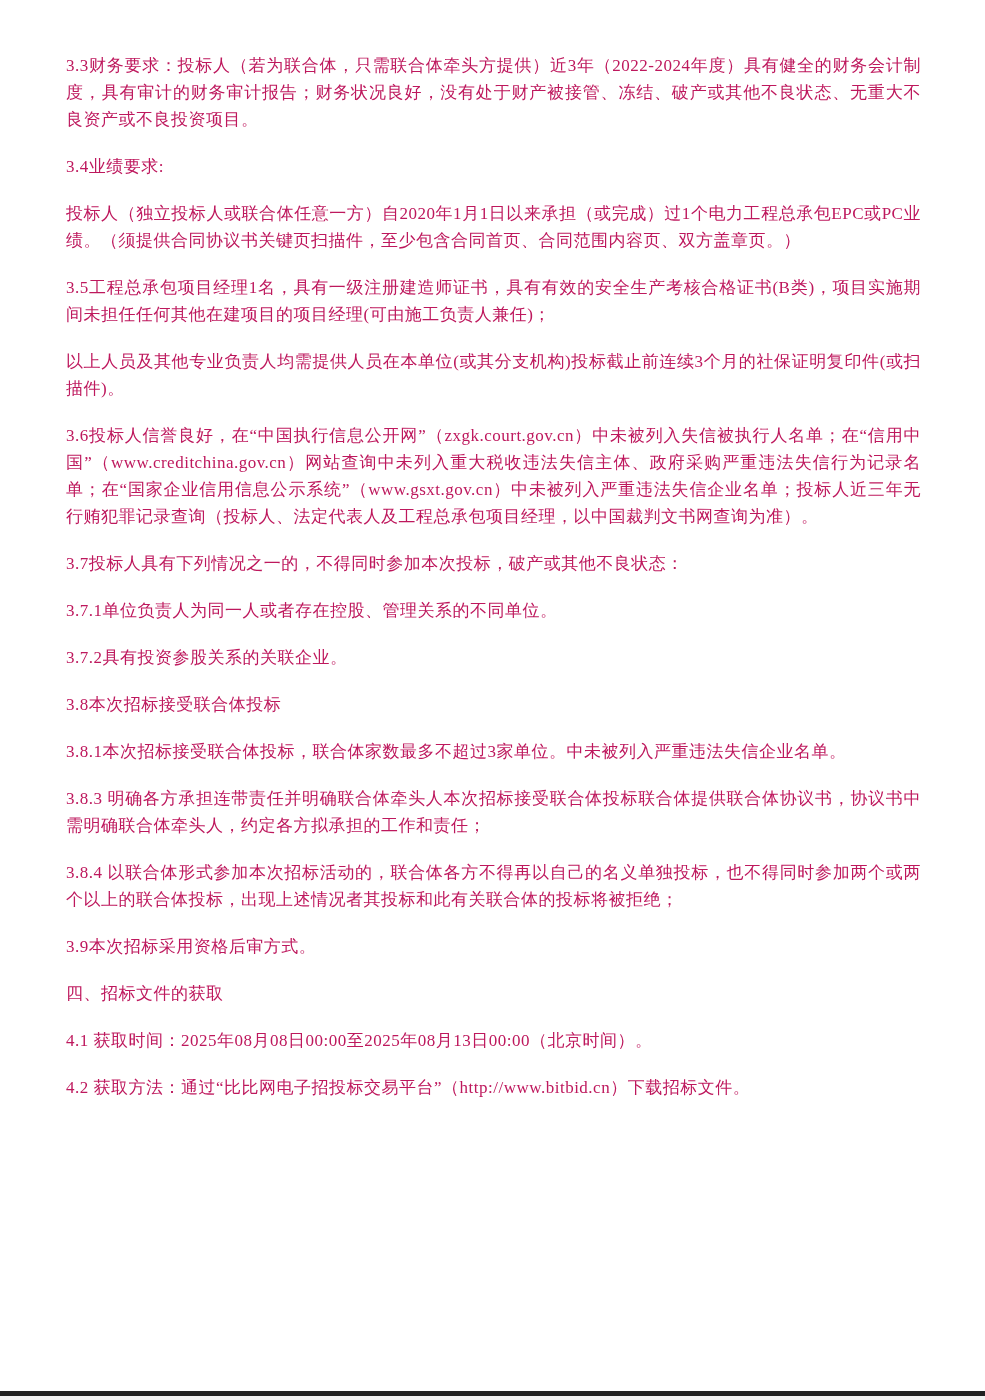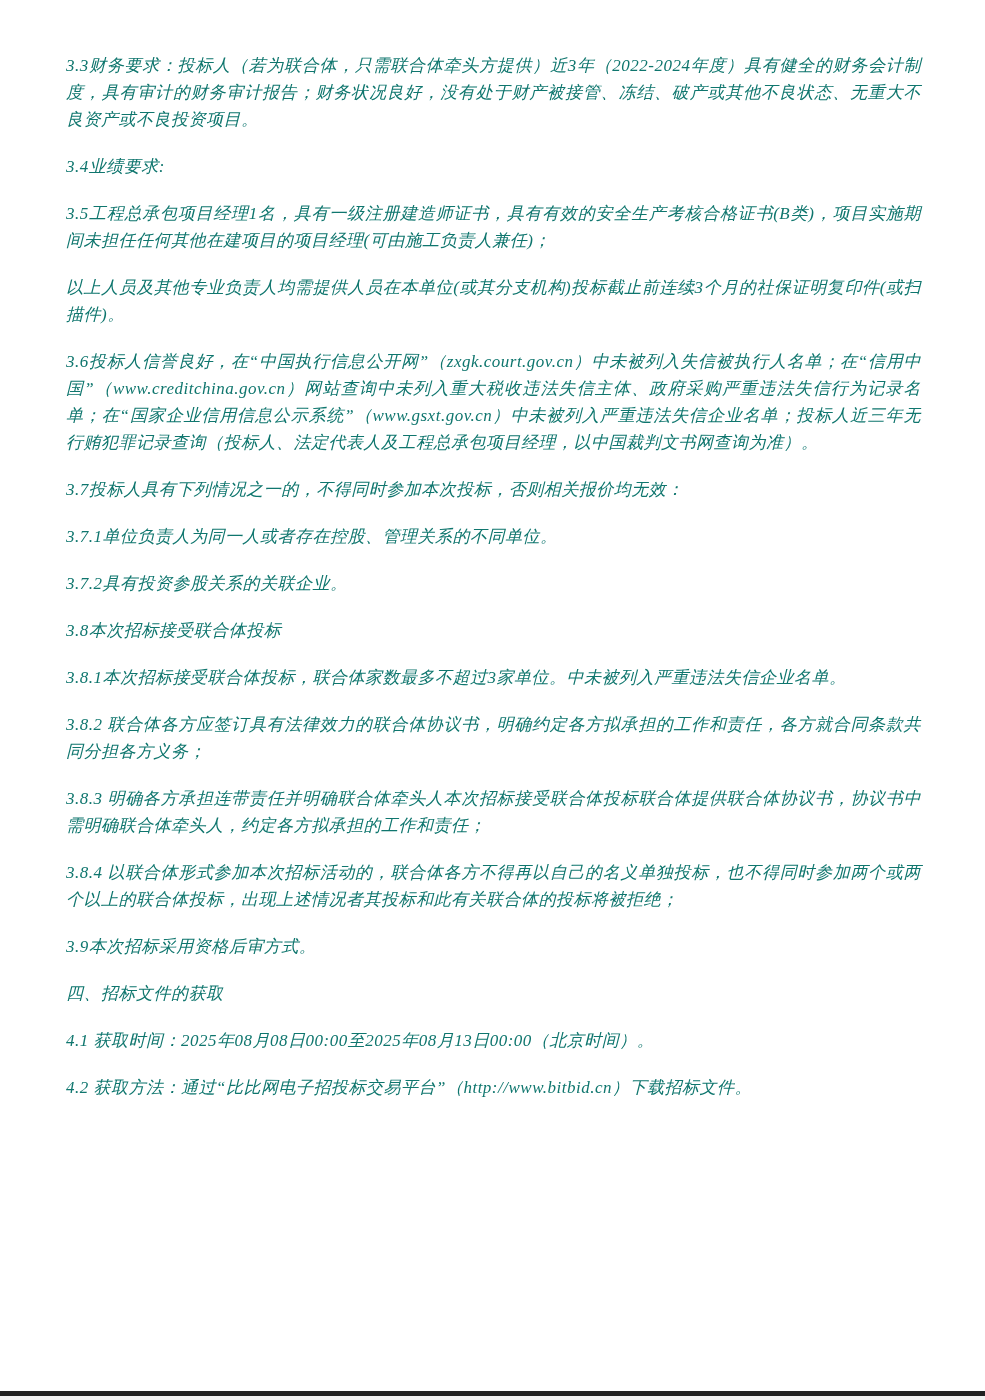--- a/index.html
+++ b/index.html
@@ -23,25 +23,24 @@
     background: #ffffff;
   }
   .content {
     padding: 52px 64px 0 66px;
   }
   .para {
     margin: 0 0 20px 0;
     font-size: 17px;
     line-height: 27px;
     letter-spacing: 0.5px;
-    color: #0f766e;
+    color: #be185d;
     text-align: justify;
     text-justify: inter-ideograph;
     word-break: break-all;
-    font-style: italic;
   }
   .bottom-border {
     position: absolute;
     left: 0;
     top: 1391px;
     width: 985px;
     height: 5px;
     background: #212121;
   }
   .bottom-strip {
@@ -53,29 +52,29 @@
     background: #f2f2f2;
   }
 </style>
 </head>
 <body>
 
 <div class="page">
   <div class="content">
     <p class="para">3.3财务要求：投标人（若为联合体，只需联合体牵头方提供）近3年（2022-2024年度）具有健全的财务会计制度，具有审计的财务审计报告；财务状况良好，没有处于财产被接管、冻结、破产或其他不良状态、无重大不良资产或不良投资项目。</p>
     <p class="para">3.4业绩要求:</p>
+    <p class="para">投标人（独立投标人或联合体任意一方）自2020年1月1日以来承担（或完成）过1个电力工程总承包EPC或PC业绩。（须提供合同协议书关键页扫描件，至少包含合同首页、合同范围内容页、双方盖章页。）</p>
     <p class="para">3.5工程总承包项目经理1名，具有一级注册建造师证书，具有有效的安全生产考核合格证书(B类)，项目实施期间未担任任何其他在建项目的项目经理(可由施工负责人兼任)；</p>
     <p class="para">以上人员及其他专业负责人均需提供人员在本单位(或其分支机构)投标截止前连续3个月的社保证明复印件(或扫描件)。</p>
     <p class="para">3.6投标人信誉良好，在“中国执行信息公开网”（zxgk.court.gov.cn）中未被列入失信被执行人名单；在“信用中国”（www.creditchina.gov.cn）网站查询中未列入重大税收违法失信主体、政府采购严重违法失信行为记录名单；在“国家企业信用信息公示系统”（www.gsxt.gov.cn）中未被列入严重违法失信企业名单；投标人近三年无行贿犯罪记录查询（投标人、法定代表人及工程总承包项目经理，以中国裁判文书网查询为准）。</p>
-    <p class="para">3.7投标人具有下列情况之一的，不得同时参加本次投标，否则相关报价均无效：</p>
+    <p class="para">3.7投标人具有下列情况之一的，不得同时参加本次投标，破产或其他不良状态：</p>
     <p class="para">3.7.1单位负责人为同一人或者存在控股、管理关系的不同单位。</p>
     <p class="para">3.7.2具有投资参股关系的关联企业。</p>
     <p class="para">3.8本次招标接受联合体投标</p>
     <p class="para">3.8.1本次招标接受联合体投标，联合体家数最多不超过3家单位。中未被列入严重违法失信企业名单。</p>
-    <p class="para">3.8.2 联合体各方应签订具有法律效力的联合体协议书，明确约定各方拟承担的工作和责任，各方就合同条款共同分担各方义务；</p>
     <p class="para">3.8.3 明确各方承担连带责任并明确联合体牵头人本次招标接受联合体投标联合体提供联合体协议书，协议书中需明确联合体牵头人，约定各方拟承担的工作和责任；</p>
     <p class="para">3.8.4 以联合体形式参加本次招标活动的，联合体各方不得再以自己的名义单独投标，也不得同时参加两个或两个以上的联合体投标，出现上述情况者其投标和此有关联合体的投标将被拒绝；</p>
     <p class="para">3.9本次招标采用资格后审方式。</p>
     <p class="para">四、招标文件的获取</p>
     <p class="para">4.1 获取时间：2025年08月08日00:00至2025年08月13日00:00（北京时间）。</p>
     <p class="para">4.2 获取方法：通过“比比网电子招投标交易平台”（http://www.bitbid.cn）下载招标文件。</p>
   </div>
   <div class="bottom-border"></div>
   <div class="bottom-strip"></div>
 </div>

